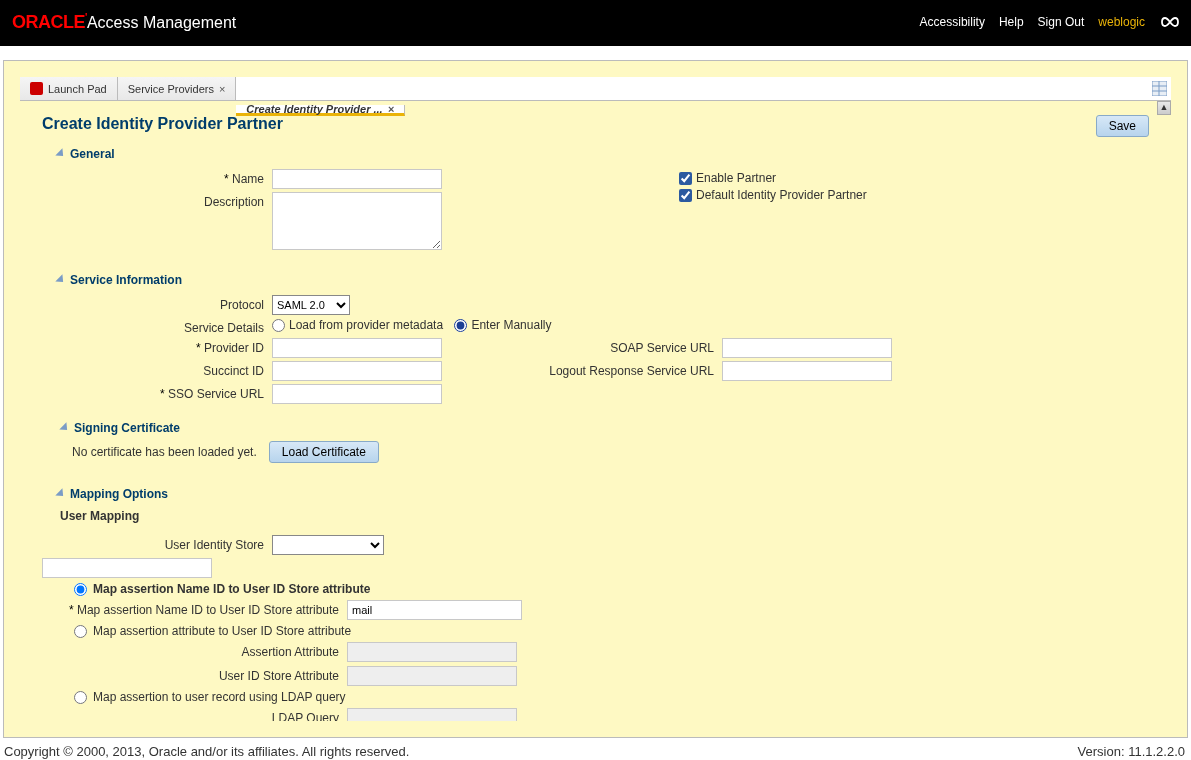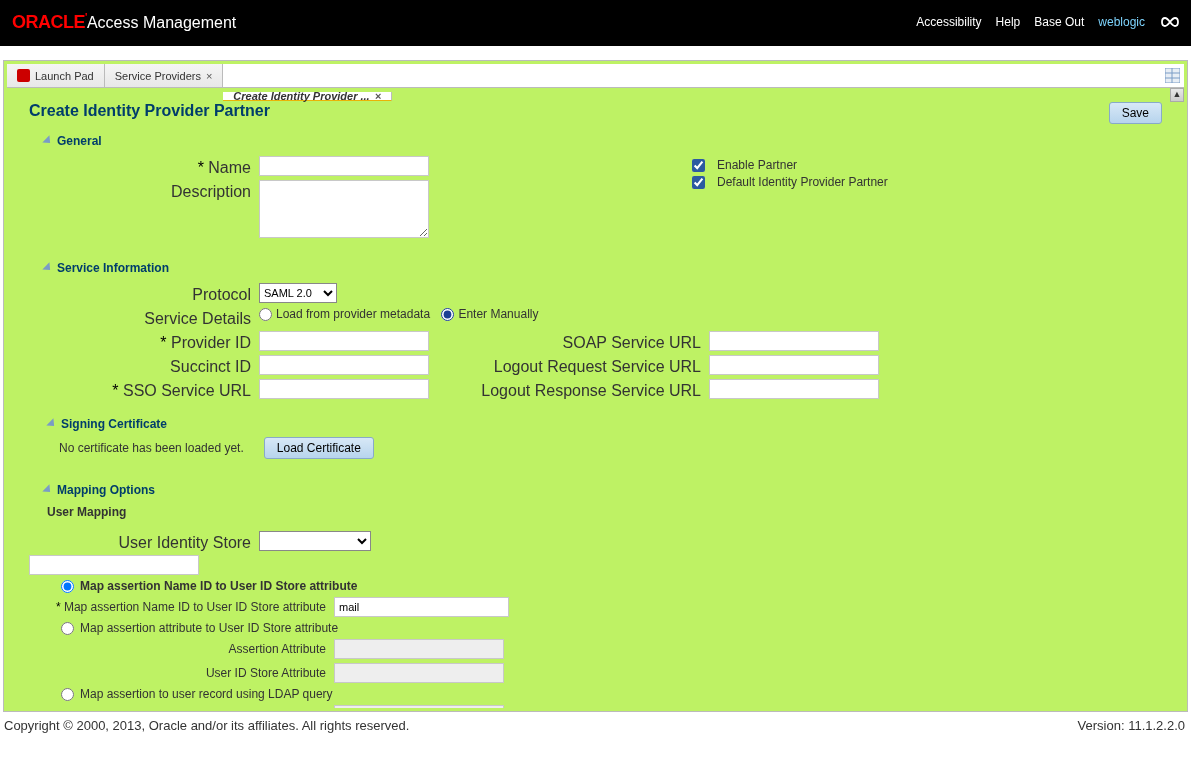--- a/index.html
+++ b/index.html
@@ -3,76 +3,76 @@
 <meta charset="utf-8">
 <style>
 * { box-sizing: border-box; margin: 0; padding: 0; }
 body { font-family: Tahoma, Arial, sans-serif; font-size: 11px; color: #333; background: #fff; }
 .header { background: #000; color: #fff; height: 46px; display: flex; align-items: center; justify-content: space-between; padding: 0 12px; border-bottom: 2px solid #000; }
 .header-left { display: flex; align-items: baseline; }
 .oracle-logo { color: #ff0000; font-weight: bold; font-size: 18px; letter-spacing: -0.5px; font-family: Arial, sans-serif; }
 .app-title { color: #fff; font-size: 16px; font-weight: normal; }
 .header-right { display: flex; align-items: center; gap: 14px; font-size: 12px; }
 .header-right a { color: #fff; text-decoration: none; cursor: pointer; }
-.user-name { color: #7dd3fc; }
+.user-name { color: #eab308; }
 .loop-icon { width: 20px; height: 14px; position: relative; }
 .loop-icon svg { stroke: #fff; }
-.workspace { padding: 3px; border: 1px solid #bbb; margin: 14px 3px 4px 3px; background: #bef264; position: relative; }
+.workspace { padding: 16px; border: 1px solid #bbb; margin: 14px 3px 4px 3px; background: #fef9c3; position: relative; }
 .tabs { display: flex; align-items: stretch; border-bottom: 1px solid #bbb; background: #fff; position: relative; height: 24px; }
 .tab { display: flex; align-items: center; gap: 5px; padding: 4px 10px; border-right: 1px solid #bbb; background: linear-gradient(#f5f5f5, #e8e8e8); font-size: 11px; cursor: pointer; }
-.tab.active { background: #fff; border-bottom: 1px solid #eab308; margin-bottom: -1px; font-weight: bold; font-style: italic; margin-top: 28px; }
+.tab.active { background: #fff; border-bottom: 3px solid #eab308; margin-bottom: -1px; font-weight: bold; font-style: italic; margin-top: 28px; }
 .tab-close { color: #555; cursor: pointer; font-size: 11px; }
 .tab-icon { width: 13px; height: 13px; background: #c00; border-radius: 2px; display: inline-block; }
 .grid-icon { position: absolute; right: 4px; top: 4px; cursor: pointer; }
 .page { padding: 14px 22px; height: 620px; overflow-y: auto; position: relative; }
 .page-header { display: flex; justify-content: space-between; align-items: flex-start; }
 .page-title { color: #003d6b; font-size: 16px; font-weight: bold; }
 .btn { background: linear-gradient(#d7e8f7, #b7d4ed); border: 1px solid #88aac8; border-radius: 3px; padding: 3px 12px; font-size: 12px; cursor: pointer; color: #000; }
 .section-title { color: #003d6b; font-weight: bold; font-size: 12px; margin: 10px 0 8px 0; display: flex; align-items: center; gap: 4px; }
 .caret { width: 0; height: 0; border-left: 5px solid transparent; border-right: 5px solid transparent; border-top: 6px solid #7a9cc6; display: inline-block; transform: rotate(-45deg); }
 .sub-section-title { color: #003d6b; font-weight: bold; font-size: 12px; margin: 14px 0 6px 18px; display: flex; align-items: center; gap: 4px; }
 .form-grid { display: flex; }
 .col { flex: 1; max-width: 580px; }
 .field { display: flex; align-items: flex-start; margin-bottom: 3px; }
-.field label { width: 230px; text-align: right; padding-right: 8px; padding-top: 3px; font-size: 16px; }
+.field label { width: 230px; text-align: right; padding-right: 8px; padding-top: 3px; font-size: 12px; }
 .req::before { content: "* "; color: #000; }
 .input-text { width: 170px; height: 20px; border: 1px solid #c8c8c8; padding: 2px 4px; font-size: 11px; }
 .input-text.wide { width: 170px; }
 .input-text.xwide { width: 175px; }
 .input-text.disabled { background: #eee; }
 textarea { width: 170px; height: 58px; border: 1px solid #c8c8c8; resize: both; font-size: 11px; padding: 2px 4px; }
 select { height: 20px; border: 1px solid #888; font-size: 11px; background: #fff; }
 select.protocol { width: 78px; }
 select.store { width: 112px; }
-.checkbox-row { display: flex; align-items: center; gap: 12px; margin-bottom: 3px; font-size: 12px; }
+.checkbox-row { display: flex; align-items: center; gap: 4px; margin-bottom: 3px; font-size: 12px; }
 .checkbox-row input[type="checkbox"] { accent-color: #2c5aa0; }
 .right-col-checks { padding-left: 110px; padding-top: 2px; }
 .radio-row { display: flex; align-items: center; gap: 4px; font-size: 12px; }
 .radio-row input[type="radio"] { accent-color: #1c3f94; }
-.cert-row { display: flex; align-items: center; gap: 20px; margin: 6px 0 0 30px; font-size: 12px; }
+.cert-row { display: flex; align-items: center; gap: 12px; margin: 6px 0 0 30px; font-size: 12px; }
 .mapping-heading { font-weight: bold; font-size: 12px; margin: 8px 0 12px 18px; }
 .map-radio-row { display: flex; align-items: center; gap: 6px; margin: 4px 0 4px 32px; font-size: 12px; font-weight: bold; }
 .map-radio-row.normal { font-weight: normal; }
 .sub-field { display: flex; align-items: center; margin: 2px 0 4px 0; }
 .sub-field label { width: 305px; text-align: right; padding-right: 8px; font-size: 12px; }
 .scroll-indicator { position: absolute; top: 0; right: 0; width: 14px; height: 14px; background: linear-gradient(#e8e8e8,#ccc); border: 1px solid #aaa; font-size: 9px; text-align: center; line-height: 11px; }
 .footer { display: flex; justify-content: space-between; padding: 2px 6px 4px 4px; font-size: 13px; color: #333; }
 </style>
 </head>
 <body>
 
 <div class="header">
   <div class="header-left">
     <span class="oracle-logo"><span>ORACLE</span><span style="font-size:10px;vertical-align:top">'</span></span>
     <span class="app-title">Access Management</span>
   </div>
   <div class="header-right">
     <a>Accessibility</a>
     <a>Help</a>
-    <a>Base Out</a>
+    <a>Sign Out</a>
     <span class="user-name">weblogic</span>
     <span class="loop-icon">
       <svg width="22" height="14" viewBox="0 0 22 14" fill="none">
           <path d="M6 3 C2 3 2 11 6 11 C10 11 12 3 16 3 C20 3 20 11 16 11 C12 11 10 3 6 3 Z" stroke="#fff" stroke-width="1.8" fill="none"></path>
         </svg>
     </span>
   </div>
 </div>
 
 <div class="workspace">
@@ -169,24 +169,20 @@
           <label class="req">SSO Service URL</label>
           <input class="input-text wide" value="" style="">
         </div>
       </div>
       <div class="col">
         <div class="field">
           <label style="width:240px">SOAP Service URL</label>
           <input class="input-text wide" value="" style="">
         </div>
         <div class="field">
-          <label style="width:240px">Logout Request Service URL</label>
-          <input class="input-text wide" value="" style="">
-        </div>
-        <div class="field">
           <label style="width:240px">Logout Response Service URL</label>
           <input class="input-text wide" value="" style="">
         </div>
       </div>
     </div>
 
     <div class="sub-section-title">
       <span class="caret"></span>
       <span>Signing Certificate</span>
     </div>

